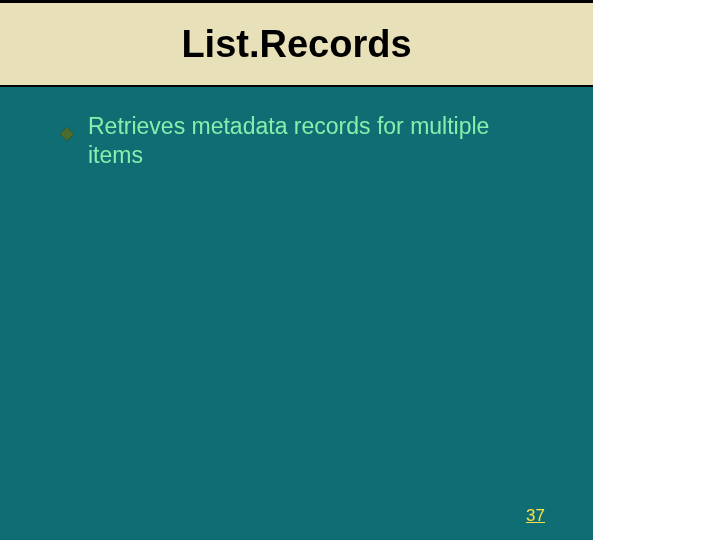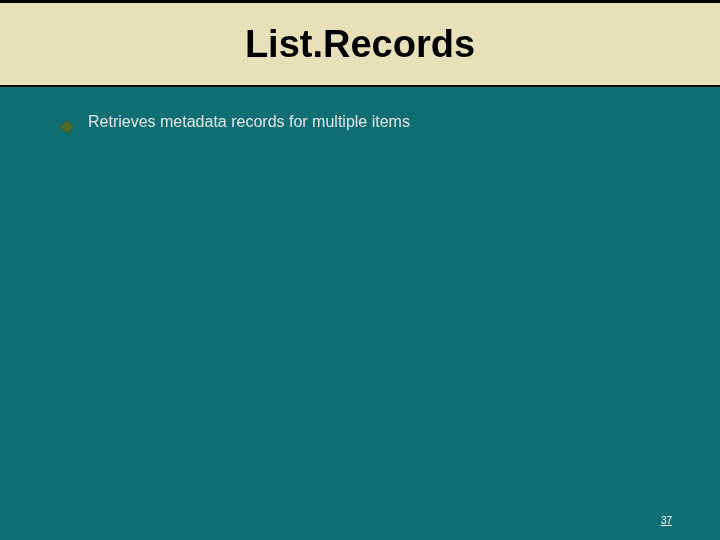--- a/index.html
+++ b/index.html
@@ -5,21 +5,21 @@
   html, body {
     margin: 0;
     padding: 0;
     width: 720px;
     height: 540px;
     overflow: hidden;
     font-family: Verdana, Arial, sans-serif;
   }
   .slide {
     position: relative;
-    width: 720px;
+    width: 593px;
     height: 540px;
     background: #0f6d74;
     box-sizing: border-box;
   }
   .top-border {
     position: absolute;
     top: 0;
     left: 0;
     right: 0;
     height: 3px;
@@ -46,39 +46,39 @@
   .body {
     position: absolute;
     top: 112px;
     left: 60px;
     right: 50px;
   }
   .bullet-item {
     display: flex;
     align-items: flex-start;
     margin-bottom: 4px;
-    color: #e5e5e5;
-    font-size: 16px;
+    color: #86efac;
+    font-size: 23px;
     line-height: 1.25;
   }
   .bullet-icon {
     flex: 0 0 auto;
     margin-top: 7px;
     margin-right: 14px;
   }
   .bullet-text {
     flex: 1 1 auto;
     word-break: break-word;
   }
   .page-number {
     position: absolute;
     bottom: 14px;
     right: 48px;
-    color: #ffffff;
-    font-size: 10px;
+    color: #fde047;
+    font-size: 17px;
     text-decoration: underline;
   }
 </style>
 </head>
 <body>
 
 <div class="slide">
   <div class="top-border"></div>
 
   <div class="title-band">

